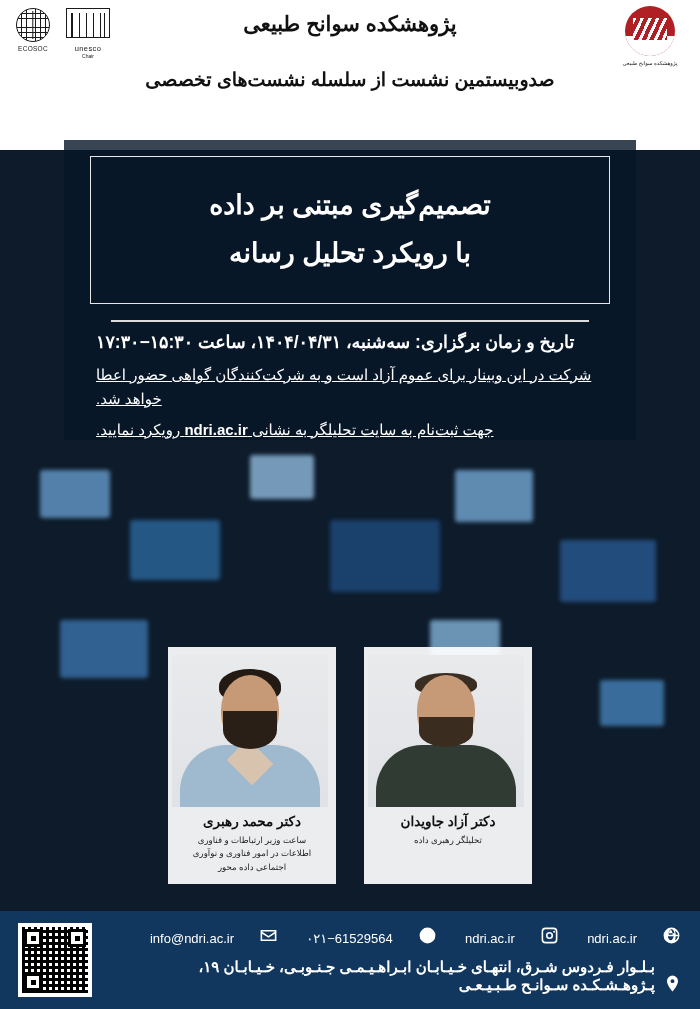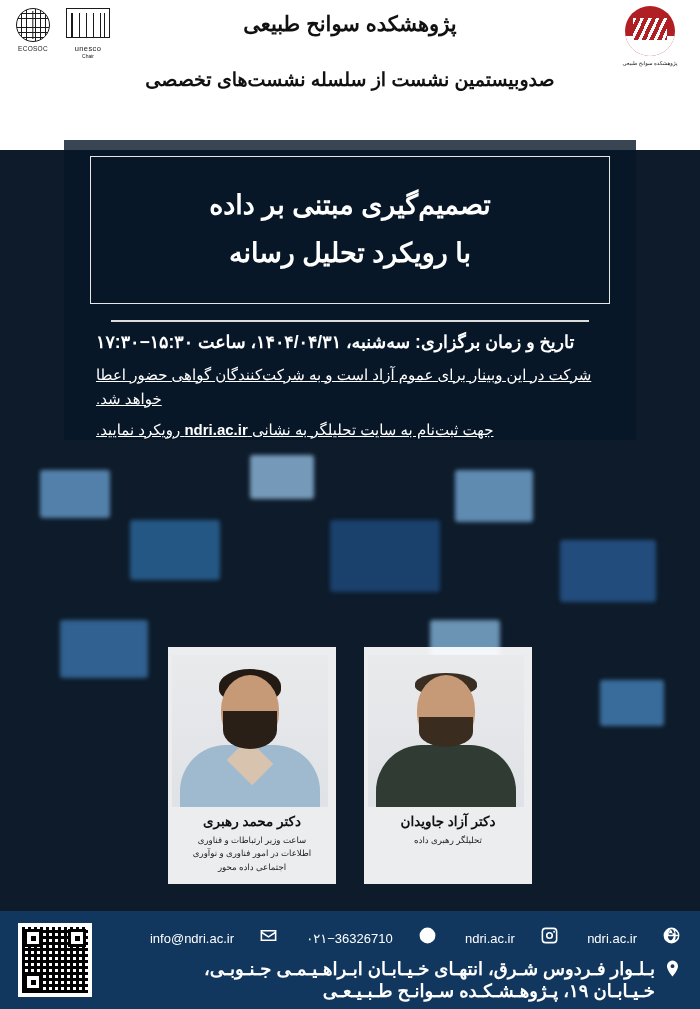--- a/index.html
+++ b/index.html
@@ -314,24 +314,24 @@
   .f-sep { width: 12px; }
   .ficon {
     width: 21px; height: 21px;
     display: inline-flex;
     align-items: center;
     justify-content: center;
   }
   .ficon svg { width: 19px; height: 19px; fill: #ffffff; }
   .footer-addr {
     display: flex;
-    align-items: flex-start;
+    align-items: flex-end;
     gap: 8px;
     padding: 12px 18px 0 150px;
-    font-size: 18px;
+    font-size: 15px;
     font-weight: bold;
     letter-spacing: .4px;
   }
   .qr {
     position: absolute;
     left: 18px; bottom: 12px;
     width: 74px; height: 74px;
     background: #ffffff;
     padding: 4px;
   }
@@ -468,21 +468,21 @@
       </div>
 
       <span class="f-sep"></span>
 
       <div class="f-item">
         <span class="ficon">
           <svg viewBox="0 0 24 24">
               <path d="M12 2a10 10 0 1 0 0 20 10 10 0 0 0 0-20zm4.2 13.6-1.3 1.3c-.3.3-.8.4-1.2.2a11 11 0 0 1-5.8-5.8c-.2-.4-.1-.9.2-1.2l1.3-1.3c.3-.3.3-.7.1-1L8.3 6.2c-.3-.4-.8-.5-1.2-.2l-1 .7c-.5.4-.7 1-.6 1.6a13.6 13.6 0 0 0 10.2 10.2c.6.1 1.2-.1 1.6-.6l.7-1c.3-.4.2-.9-.2-1.2l-1.6-1.2c-.3-.2-.7-.2-1 .1z"></path>
             </svg>
         </span>
-        <span>۰۲۱−36326710</span>
+        <span>۰۲۱−61529564</span>
       </div>
 
       <span class="f-sep"></span>
 
       <div class="f-item">
         <span class="ficon">
           <svg viewBox="0 0 24 24">
               <path d="M2 5h20v14H2V5zm2 2v.4l8 5.1 8-5.1V7H4zm16 10v-7.2l-8 5.1-8-5.1V17h16z"></path>
             </svg>
         </span>

